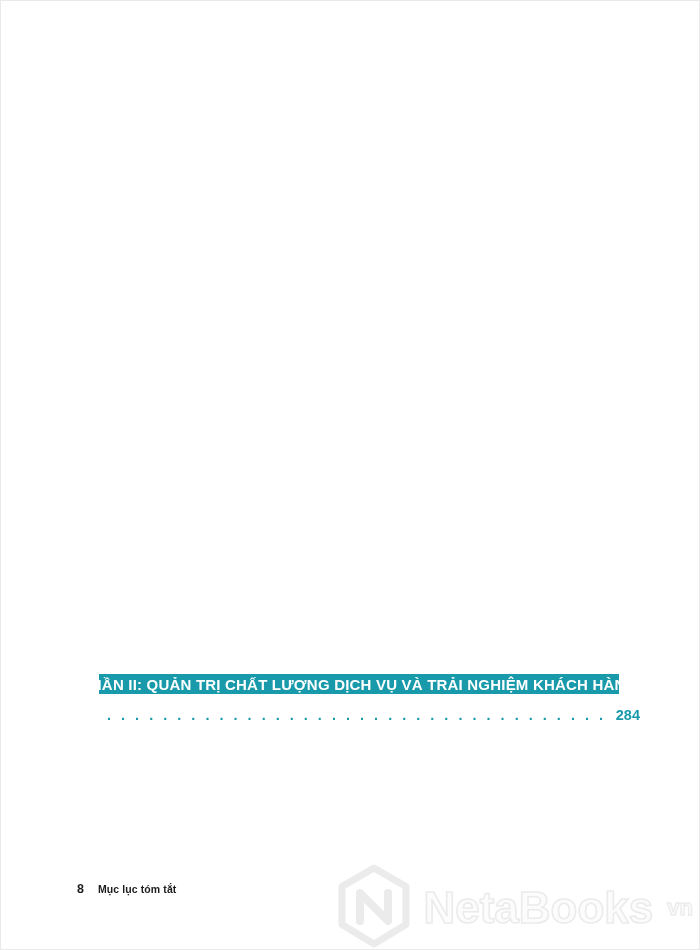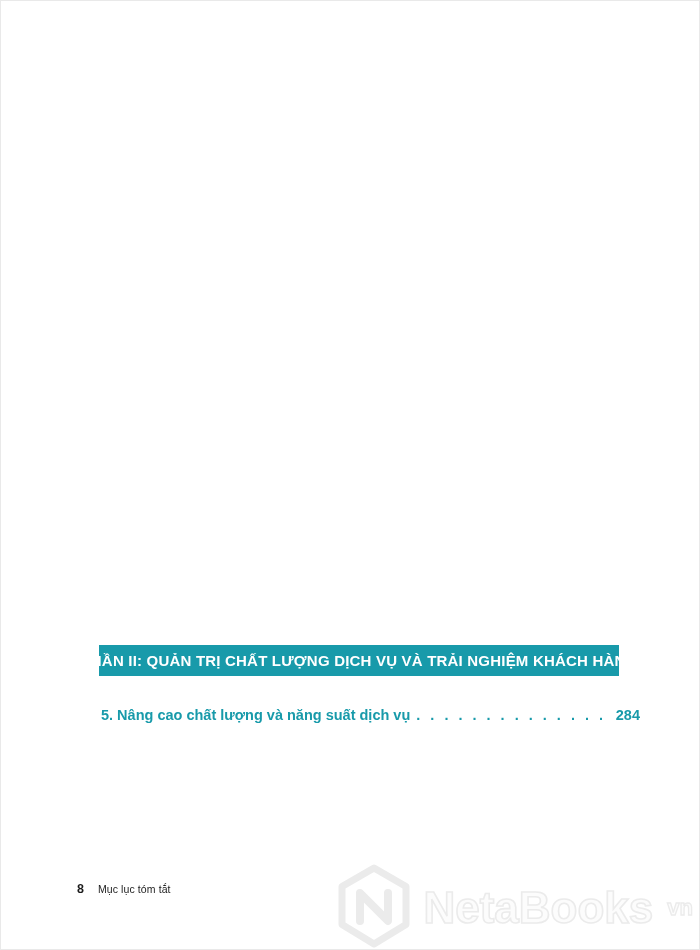--- a/index.html
+++ b/index.html
@@ -26,42 +26,42 @@
   .title{white-space:nowrap;}
   .leader{
     flex:1;overflow:hidden;white-space:nowrap;
     margin:0 3px 0 5px;letter-spacing:1.5px;color:var(--ink);
   }
   .leader::after{content:". . . . . . . . . . . . . . . . . . . . . . . . . . . . . . . . . . . . . . . . . . . . . . . . . . . . . . . . . . . . . . . . . . . . . . . . . . . . . . . . . . . . . . . . . . . . . . . . . . . .";}
   .pagenum{white-space:nowrap;}
 
   
   .part-banner{
-    position:absolute;left:98px;top:644px;width:520px;height:31px;
+    position:absolute;left:98px;top:673px;width:520px;height:20px;
     background:var(--teal);
     display:flex;align-items:center;justify-content:center;
     color:#fff;font-weight:bold;font-size:15px;letter-spacing:.2px;
     white-space:nowrap;
   }
 
   
   .chapter-row{
     position:absolute;left:100px;right:59px;top:703px;
     display:flex;align-items:baseline;
     color:var(--teal);font-weight:bold;font-size:14.5px;line-height:22px;
   }
   .chapter-row .leader{color:var(--teal);letter-spacing:3px;margin-left:6px;}
 
   
   .footer{
     position:absolute;left:76px;top:881px;
     display:flex;align-items:baseline;
   }
   .footer .folio{font-weight:bold;font-size:12.5px;}
-  .footer .folio-label{font-size:10.5px;margin-left:14px;font-weight:normal;letter-spacing:.1px;}
+  .footer .folio-label{font-size:10.5px;margin-left:14px;font-weight:bold;letter-spacing:.1px;}
 
   
   .watermark{
     position:absolute;right:6px;bottom:-4px;
     display:flex;align-items:center;gap:10px;
     pointer-events:none;
   }
   .wm-text{
     font-size:44px;font-weight:bold;line-height:1;
     color:#fcfcfc;
@@ -79,21 +79,20 @@
 
 <div class="page">
 
   <div class="toc-list toc-main"></div>
 
   <div class="part-banner">
     <span>PHẦN II: QUẢN TRỊ CHẤT LƯỢNG DỊCH VỤ VÀ TRẢI NGHIỆM KHÁCH HÀNG</span>
   </div>
 
   <div class="chapter-row">
-    <span class="title">5. Nâng cao chất lượng và năng suất dịch vụ</span>
     <span class="leader"></span>
     <span class="pagenum">284</span>
   </div>
 
   <div class="toc-list toc-bottom"></div>
 
   <div class="footer">
     <span class="folio">8</span>
     <span class="folio-label">Mục lục tóm tắt</span>
   </div>

